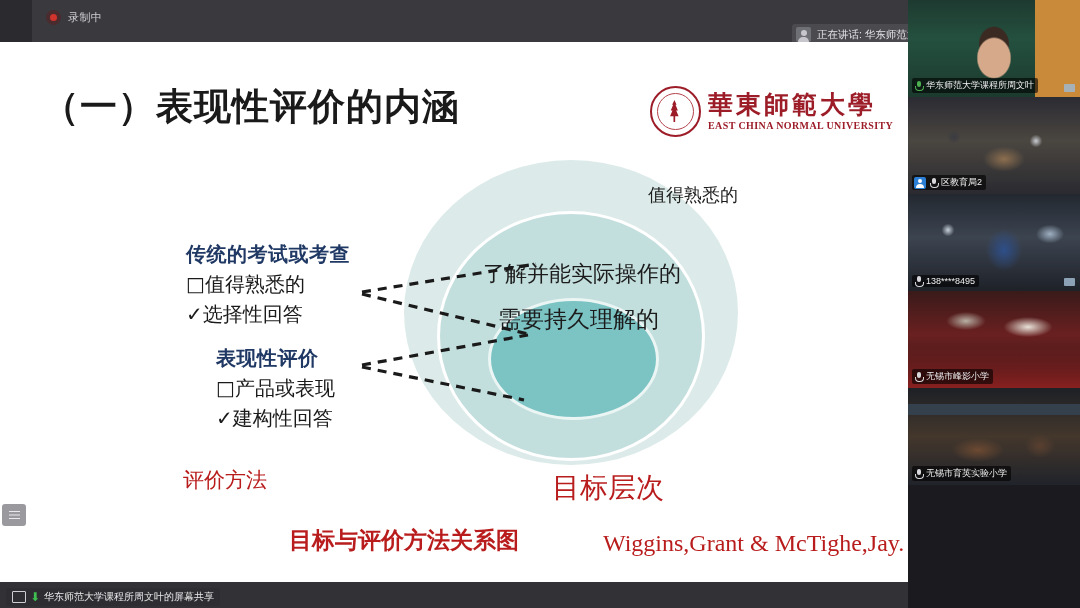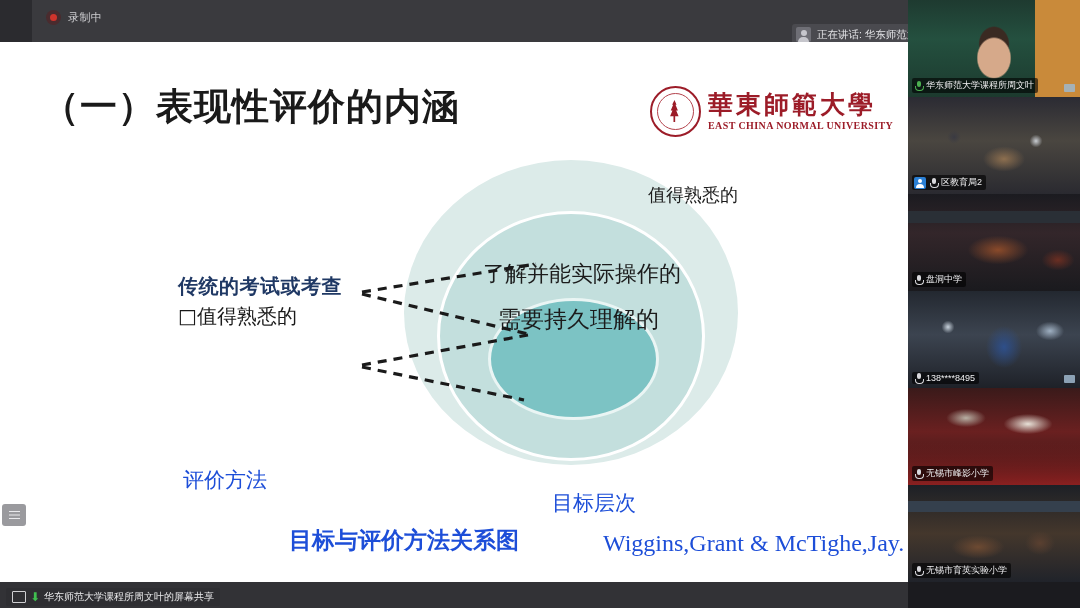--- a/index.html
+++ b/index.html
@@ -54,30 +54,30 @@
   .lbl-1{left:0;top:24px;width:334px;font-size:18px;}
   .lbl-2{left:57px;top:100px;width:220px;font-size:22px;}
   .lbl-3{left:84px;top:145px;width:171px;font-size:23px;}
 
   
   .blk{position:absolute;}
   .blk-head{font-size:20px;font-weight:bold;color:#1f3864;letter-spacing:.5px;
     font-family:"DejaVu Sans","Liberation Sans",sans-serif;white-space:nowrap;}
   .blk-li{font-size:20px;color:#1a1a1a;margin-top:3px;white-space:nowrap;
     font-family:"DejaVu Serif","Liberation Serif",serif;}
-  .blk-1{left:178px;top:199px;margin-top:32px;}
+  .blk-1{left:186px;top:199px;}
   .blk-2{left:216px;top:303px;}
 
   
   .conn{position:absolute;left:0;top:0;width:908px;height:540px;pointer-events:none;}
 
   
-  .cap{position:absolute;color:#1d4ed8;white-space:nowrap;}
+  .cap{position:absolute;color:#b91c1c;white-space:nowrap;}
   .cap-method{left:183px;top:424px;font-size:21px;font-family:"DejaVu Serif","Liberation Serif",serif;}
-  .cap-level{left:552px;top:447px;font-size:21px;font-family:Liberation Mono, monospace;}
+  .cap-level{left:552px;top:427px;font-size:28px;font-family:Liberation Mono, monospace;}
   .cap-figure{left:289px;top:483px;font-size:23px;font-weight:bold;font-family:"DejaVu Sans","Liberation Sans",sans-serif;}
   .cap-ref{left:603px;top:488px;font-size:24px;font-family:Liberation Serif, serif;}
 
   
   .side-toggle{position:absolute;left:2px;top:504px;width:24px;height:22px;background:#9a9a9e;
     border-radius:3px;display:flex;align-items:center;justify-content:center;}
   .side-toggle span{display:block;width:11px;height:9px;position:relative;}
   .side-toggle span:before{content:"";position:absolute;left:0;top:0;width:11px;height:1.5px;background:#e9e9ec;
     box-shadow:0 3.5px 0 #e9e9ec,0 7px 0 #e9e9ec;}
 
@@ -155,22 +155,28 @@
           <path d="M362,250 L536,222"></path>
           <path d="M362,252 L528,292"></path>
           <path d="M362,323 L528,293"></path>
           <path d="M362,325 L524,358"></path>
         </g>
       </svg>
 
       <div class="blk blk-1">
         <div class="blk-head">传统的考试或考查</div>
         <div class="blk-li">□值得熟悉的</div>
-      </div>
-
+        <div class="blk-li">✓选择性回答</div>
+      </div>
+
+      <div class="blk blk-2">
+        <div class="blk-head">表现性评价</div>
+        <div class="blk-li">□产品或表现</div>
+        <div class="blk-li">✓建构性回答</div>
+      </div>
 
       <div class="cap cap-method">评价方法</div>
       <div class="cap cap-level">目标层次</div>
       <div class="cap cap-figure">目标与评价方法关系图</div>
       <div class="cap cap-ref">Wiggins,Grant &amp; McTighe,Jay.</div>
     </div>
 
     <div class="side-toggle">
       <span></span>
     </div>
@@ -202,30 +208,20 @@
       <div class="bg" style="background:radial-gradient(ellipse 30px 18px at 96px 62px,#8d6f4f 0%,transparent 70%),
                              radial-gradient(circle 9px at 46px 40px,#3a3a42 0%,transparent 75%),
                              radial-gradient(circle 8px at 128px 44px,#c9cdd2 0%,transparent 80%)"></div>
       <div class="name">
         <span class="av-blue"></span>
         <span class="mic"></span>
         <span class="name-tx">区教育局2</span>
       </div>
     </div>
 
-    <div class="tile">
-      <div class="bg" style="background:linear-gradient(180deg,#1b1b20 0%,#33262a 40%,#1a1a1e 100%);"></div>
-      <div class="bg" style="background:radial-gradient(ellipse 42px 20px at 90px 56px,#8a4a2a 0%,transparent 72%),
-                             radial-gradient(ellipse 22px 14px at 150px 66px,#6a2e22 0%,transparent 75%),
-                             linear-gradient(0deg,transparent 70%,#2a2f36 70%,#2a2f36 82%,transparent 82%)"></div>
-      <div class="name">
-        <span class="mic"></span>
-        <span class="name-tx">盘洞中学</span>
-      </div>
-    </div>
 
     <div class="tile">
       <div class="bg" style="background:linear-gradient(180deg,#232830 0%,#3c4450 45%,#1e2128 100%);"></div>
       <div class="bg" style="background:radial-gradient(ellipse 26px 30px at 96px 56px,#2e4f8a 0%,transparent 70%),
                              radial-gradient(ellipse 18px 12px at 142px 40px,#9fb0c2 0%,transparent 78%),
                              radial-gradient(circle 8px at 40px 36px,#c8d2dc 0%,transparent 80%)"></div>
       <div class="name">
         <span class="mic"></span>
         <span class="name-tx">138****8495</span>
       </div>

